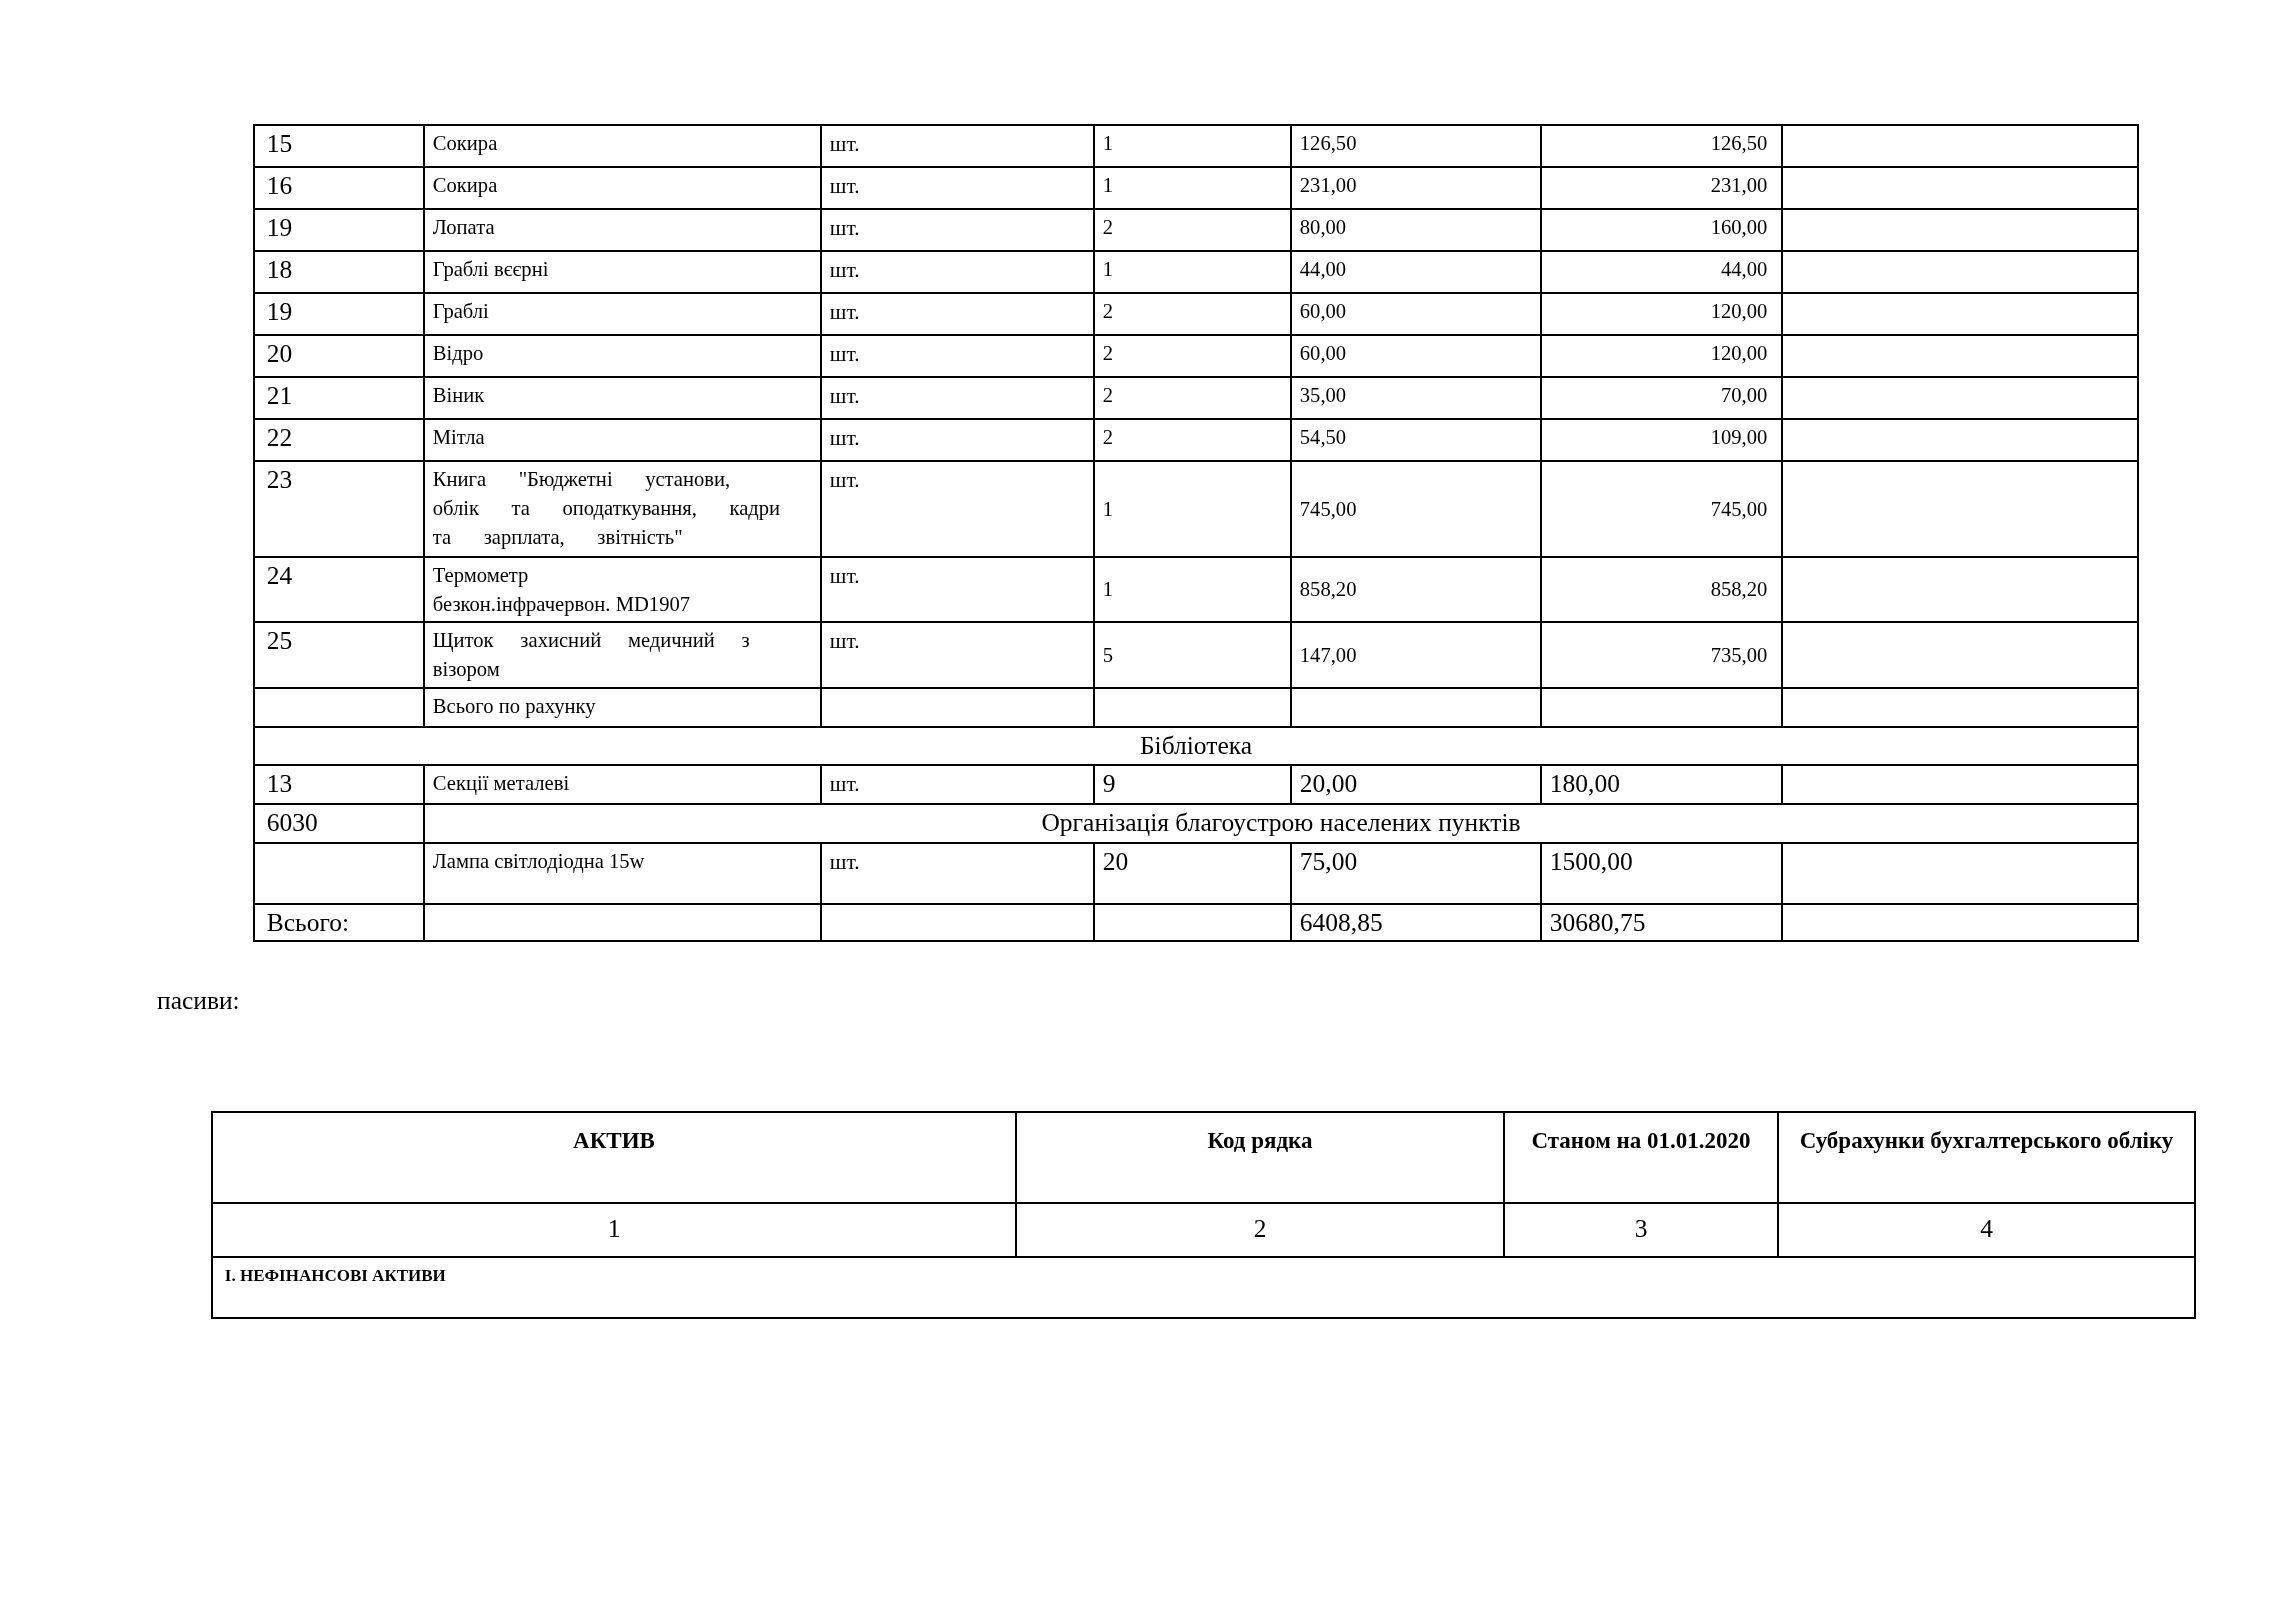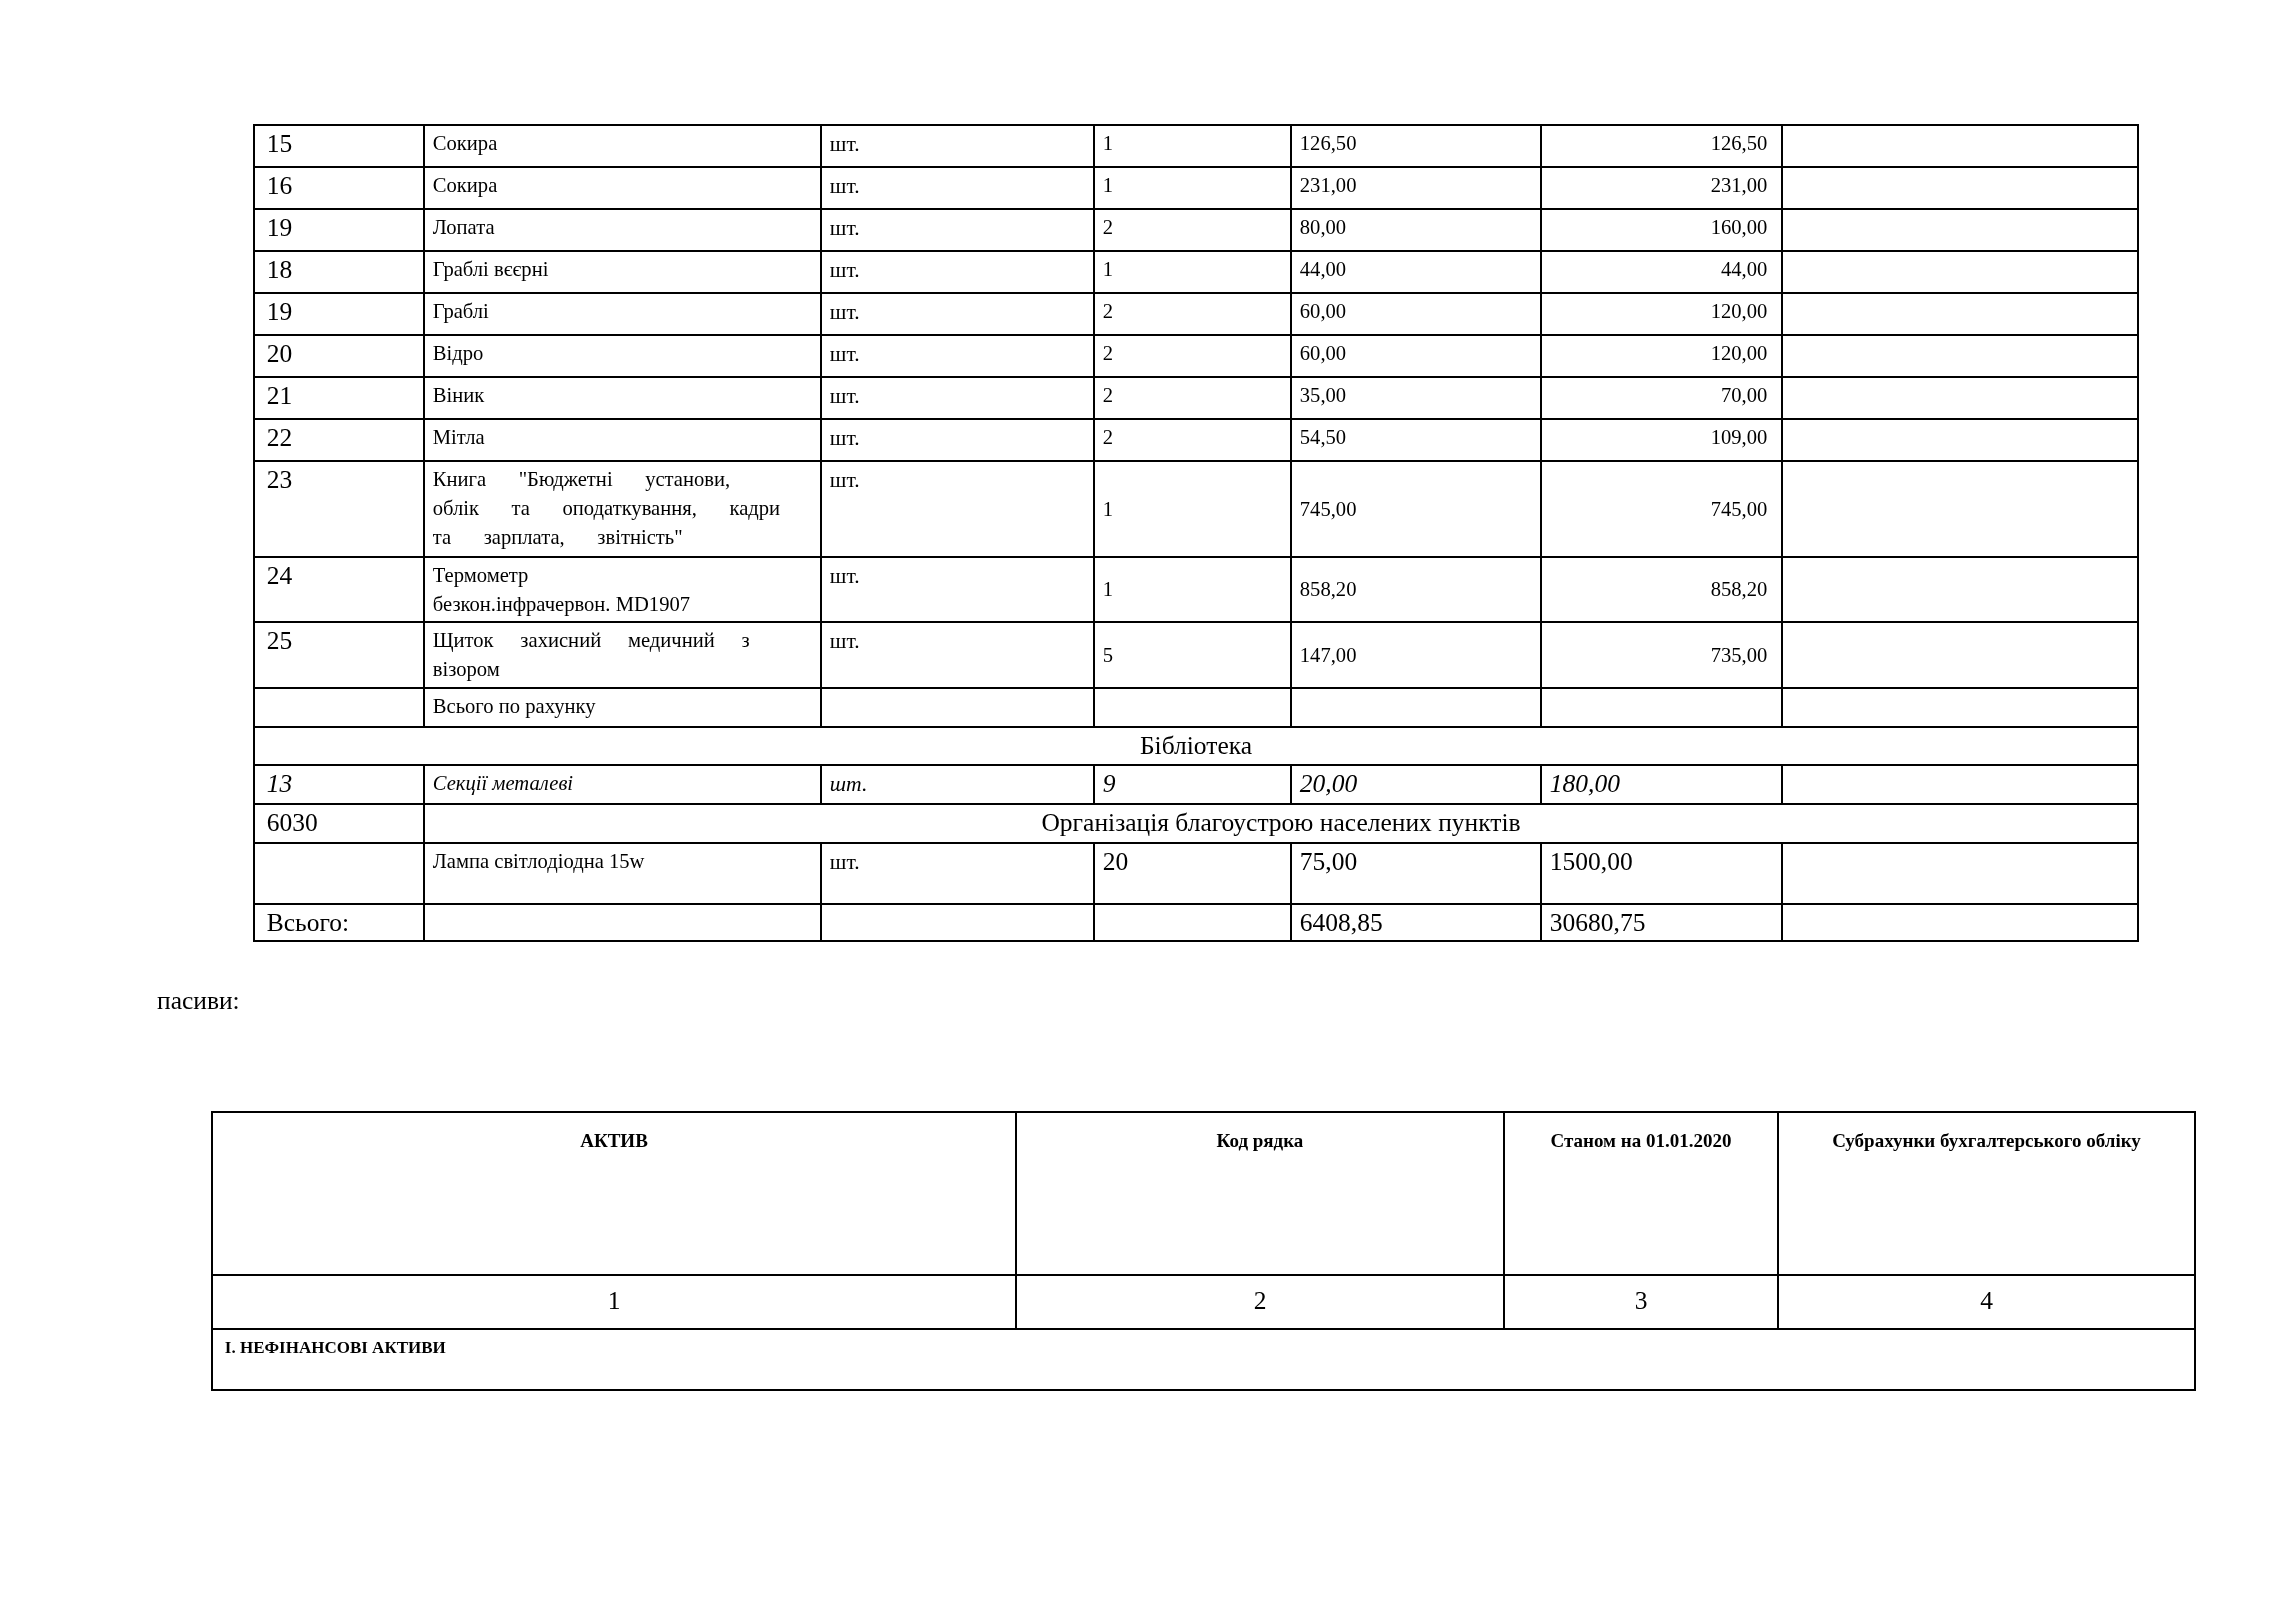--- a/index.html
+++ b/index.html
@@ -19,42 +19,42 @@
   #inv td.c-num  { font-size:25.5px; padding-left:11.8px; line-height:1.15; }
   #inv td.c-unit { font-size:21.6px; }
   #inv td.c-total{ text-align:right; padding-right:13.7px; }
   #inv td.left   { text-align:left; padding-right:7.8px;margin-top:12px; }
   #inv td.big    { font-size:25.5px; line-height:1.15; }
   #inv tr.row-item  { height:42px; }
   #inv tr.row-23    { height:96px; }
   #inv tr.row-24, #inv tr.row-25 { height:52px; }
   #inv tr.row-sub   { height:39px; }
   #inv tr.row-lib   { height:37px; }
-  #inv tr.row-13    { height:39px;font-style:italic; }
+  #inv tr.row-13    { height:39px; }
   #inv tr.row-code  { height:37px; }
   #inv tr.row-lamp  { height:61px; }
   #inv tr.row-grand { height:37px; }
   #inv td.mid  { vertical-align:middle; }
   #inv td.just { white-space:pre-line; }
   #inv td.ws28 { word-spacing:27.4px; }
   #inv td.ws22 { word-spacing:21.6px; }
   #inv td.section-cell { font-size:25.5px; text-align:center; line-height:1.2; padding:2.9px 3.9px; }
 
   
   .note {
     position:absolute; left:157px; top:978px; width:1998px;
     font-size:25.5px; line-height:45px;
   }
   .note .l1 { text-indent:54px; word-spacing:3.9px; }
 
   
   #assets { left:211px; top:1111px; width:1983px; }
   #assets th {
-    font-size:19px; font-weight:bold; text-align:center;
-    padding:5.9px 9.8px; line-height:43px; height:163px; vertical-align:top;
+    font-size:23px; font-weight:bold; text-align:center;
+    padding:5.9px 9.8px; line-height:43px; height:91px; vertical-align:top;
   }
   #assets td.digit { font-size:25.5px; text-align:center; padding-top:9.8px; height:54px; }
   #assets td.sec   { font-size:17px; font-weight:bold; padding:7.8px 11.8px; height:61px;margin-left:35px; }
 </style>
 </head>
 <body>
 
 <div class="page">
 
   <table id="inv">

